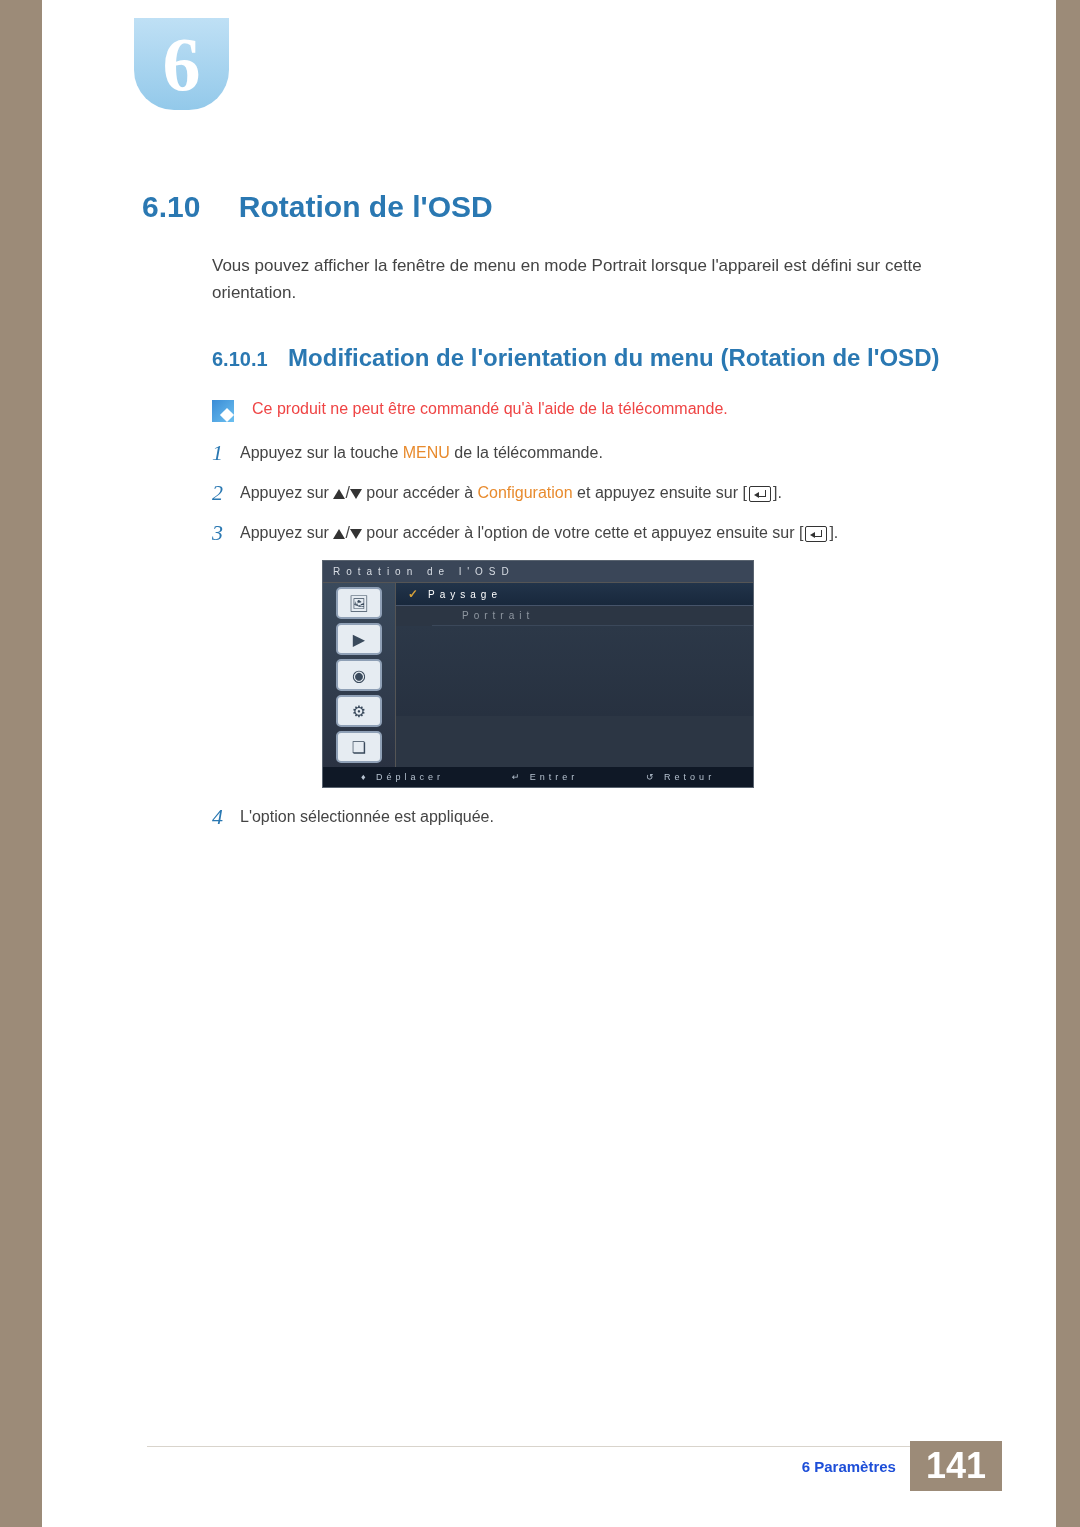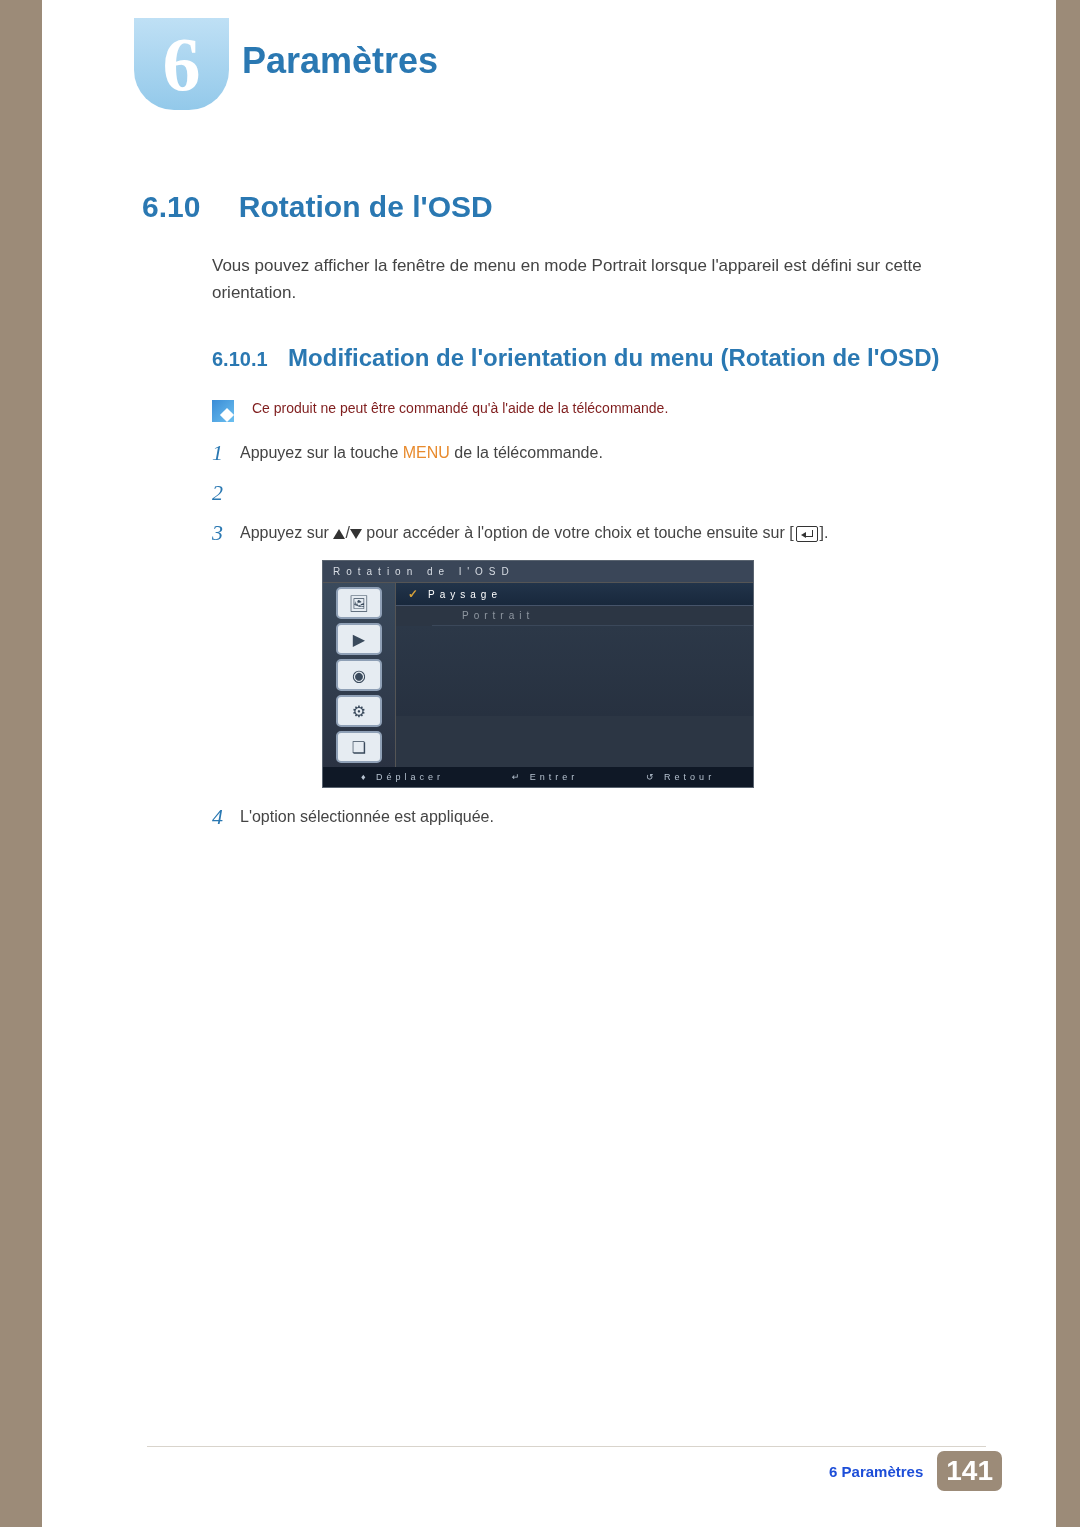--- a/index.html
+++ b/index.html
@@ -64,21 +64,21 @@
   .note-row { margin-top: 28px; margin-left: 70px; display: flex; align-items: flex-start; }
   .note-icon {
     width: 22px; height: 22px;
     background: linear-gradient(135deg,#3a8cd6 0%,#6cc0f0 100%);
     position: relative; flex: 0 0 22px; margin-right: 18px;
   }
   .note-icon::after{
     content:""; position:absolute; right:2px; bottom:2px;
     width:10px; height:10px; background:#fff; transform:rotate(45deg);
   }
-  .note-text { color:#7f1d1d; font-size:14px; }
+  .note-text { color:#ef4444; font-size:16px; }
   .steps { margin-top: 18px; margin-left: 70px; }
   .step { display:flex; align-items:flex-start; margin-bottom: 14px; }
   .step-num { font-style: italic; font-family: Georgia,'Times New Roman',serif; color:#2a78b2; font-size:22px; width:28px; flex:0 0 28px; }
   .step-text { color:#444; font-size:16px; line-height:1.6; }
   .kw-menu { color:#e88b2e;text-align:right; }
   .kw-config { color:#e88b2e; }
   .tri-up, .tri-down { display:inline-block; width:0; height:0; vertical-align:middle; }
   .tri-up { border-left:6px solid transparent; border-right:6px solid transparent; border-bottom:10px solid #333; }
   .tri-down { border-left:6px solid transparent; border-right:6px solid transparent; border-top:10px solid #333; }
   .enter-icon {
@@ -126,39 +126,37 @@
     display:flex; justify-content:space-around; padding:5px 4px;
   }
   .osd-footer span::before { margin-right:4px; }
   .osd-blank { height: 90px; background:linear-gradient(180deg,#2c3848,#273140); }
   
   .footer {
     position:absolute; bottom: 36px; right: 54px; display:flex; align-items:center;
   }
   .footer-text { color:#1d4ed8; font-weight:bold; font-size:15px; margin-right:14px; }
   .footer-page {
-    background:#9c8b78; color:#fff; font-size:28px; font-weight:bold;
-    padding:4px 9px;
-    border-radius:7px;
+    background:#9c8b78; color:#fff; font-size:36px; font-weight:bold;
+    padding:4px 16px;
   }
   .footer-line {
     position:absolute; bottom: 80px; left: 105px; right: 70px;
     border-top:1px solid #d9d4cc;
   }
 </style>
 </head>
 <body>
 
 <div class="sidebar"></div>
 <div class="page">
 
   <div class="chapter-tab">
     <span>6</span>
   </div>
-  <div class="chapter-title">Paramètres</div>
 
   <div class="section-container">
     <div>
       <span class="section-num">6.10</span>
       <span class="section-title">Rotation de l'OSD</span>
     </div>
 
     <p class="intro-para">Vous pouvez afficher la fenêtre de menu en mode Portrait lorsque l'appareil est défini sur cette orientation.</p>
 
     <div class="subsection">
@@ -174,26 +172,29 @@
     <div class="steps">
       <div class="step">
         <div class="step-num">1</div>
         <div class="step-text">
           <span>Appuyez sur la touche </span><span class="kw-menu">MENU</span><span> de la télécommande.</span>
         </div>
       </div>
 
       <div class="step">
         <div class="step-num">2</div>
+        <div class="step-text">
+          <span>Appuyez sur </span><span class="tri-up"></span>/<span class="tri-down"></span><span> pour accéder à </span><span class="kw-config">Configuration</span><span> et appuyez ensuite sur [</span><span class="enter-icon"></span><span>].</span>
+        </div>
       </div>
 
       <div class="step">
         <div class="step-num">3</div>
         <div class="step-text">
-          <span>Appuyez sur </span><span class="tri-up"></span>/<span class="tri-down"></span><span> pour accéder à l'option de votre choix et touche ensuite sur [</span><span class="enter-icon"></span><span>].</span>
+          <span>Appuyez sur </span><span class="tri-up"></span>/<span class="tri-down"></span><span> pour accéder à l'option de votre cette et appuyez ensuite sur [</span><span class="enter-icon"></span><span>].</span>
         </div>
       </div>
 
       <div class="osd">
         <div class="osd-title">Rotation de l'OSD</div>
         <div class="osd-body">
           <div class="osd-icons">
             <div class="osd-icon">🖼</div>
             <div class="osd-icon">▶</div>
             <div class="osd-icon">◉</div>

